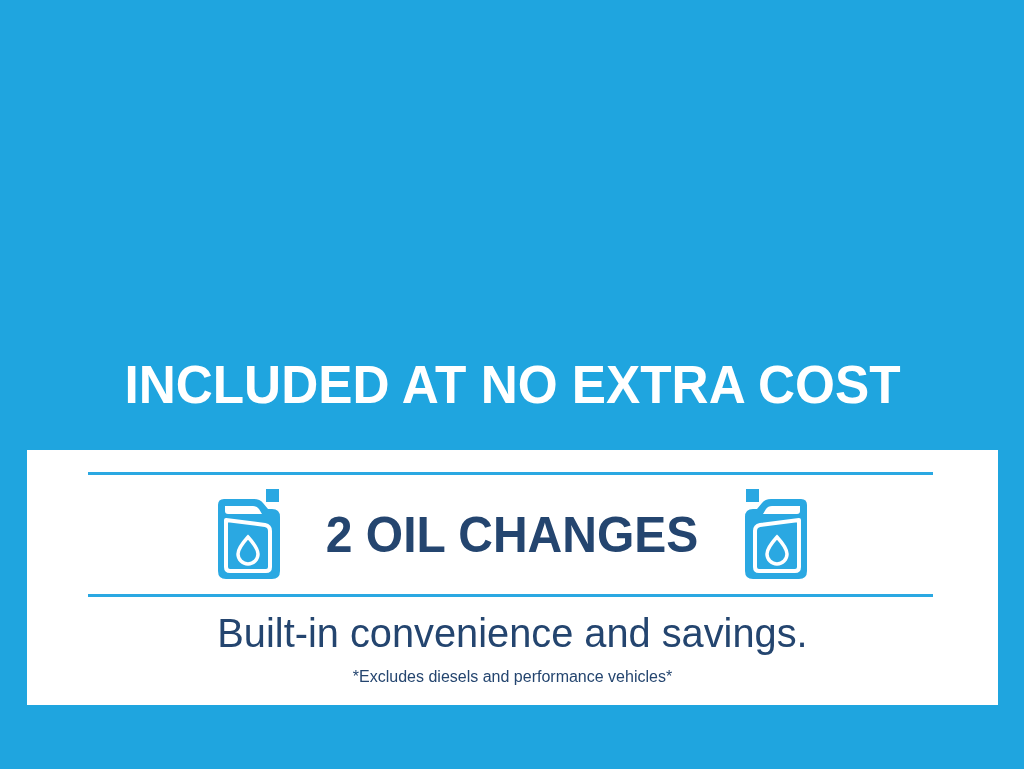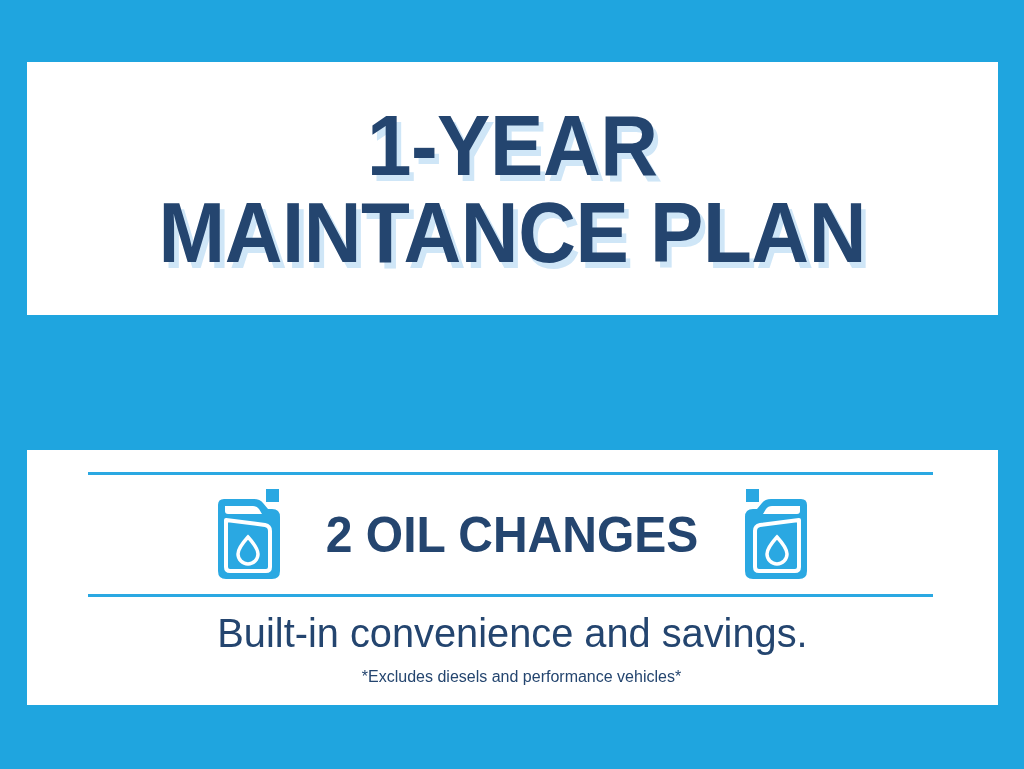--- a/index.html
+++ b/index.html
@@ -155,33 +155,31 @@
     left: 0;
     top: 218px;
     width: 971px;
     text-align: center;
     color: #24456f;
     font-family: "Liberation Sans Narrow", "Liberation Sans", sans-serif;
     font-weight: normal;
     font-size: 16px;
     letter-spacing: 0px;
     white-space: nowrap;
-    margin-left: 9px;
   }
 </style>
 </head>
 <body>
 
 <div class="poster">
 
-  <div class="headline-panel">
-    <div class="headline-line headline-line-1">1-YEAR</div>
-    <div class="headline-line headline-line-2">MAINTANCE PLAN</div>
+
+  <div class="subheadline">
+    <div class="subheadline-text">INCLUDED AT NO EXTRA COST</div>
   </div>
-
 
   <div class="benefits-panel">
 
     <div class="divider divider-top"></div>
 
     <div class="benefit-row">
 
       <svg class="jug-icon" viewBox="0 0 76 96">
 
         <rect x="56" y="2" width="13" height="13" fill="#2aa8e2"></rect>

